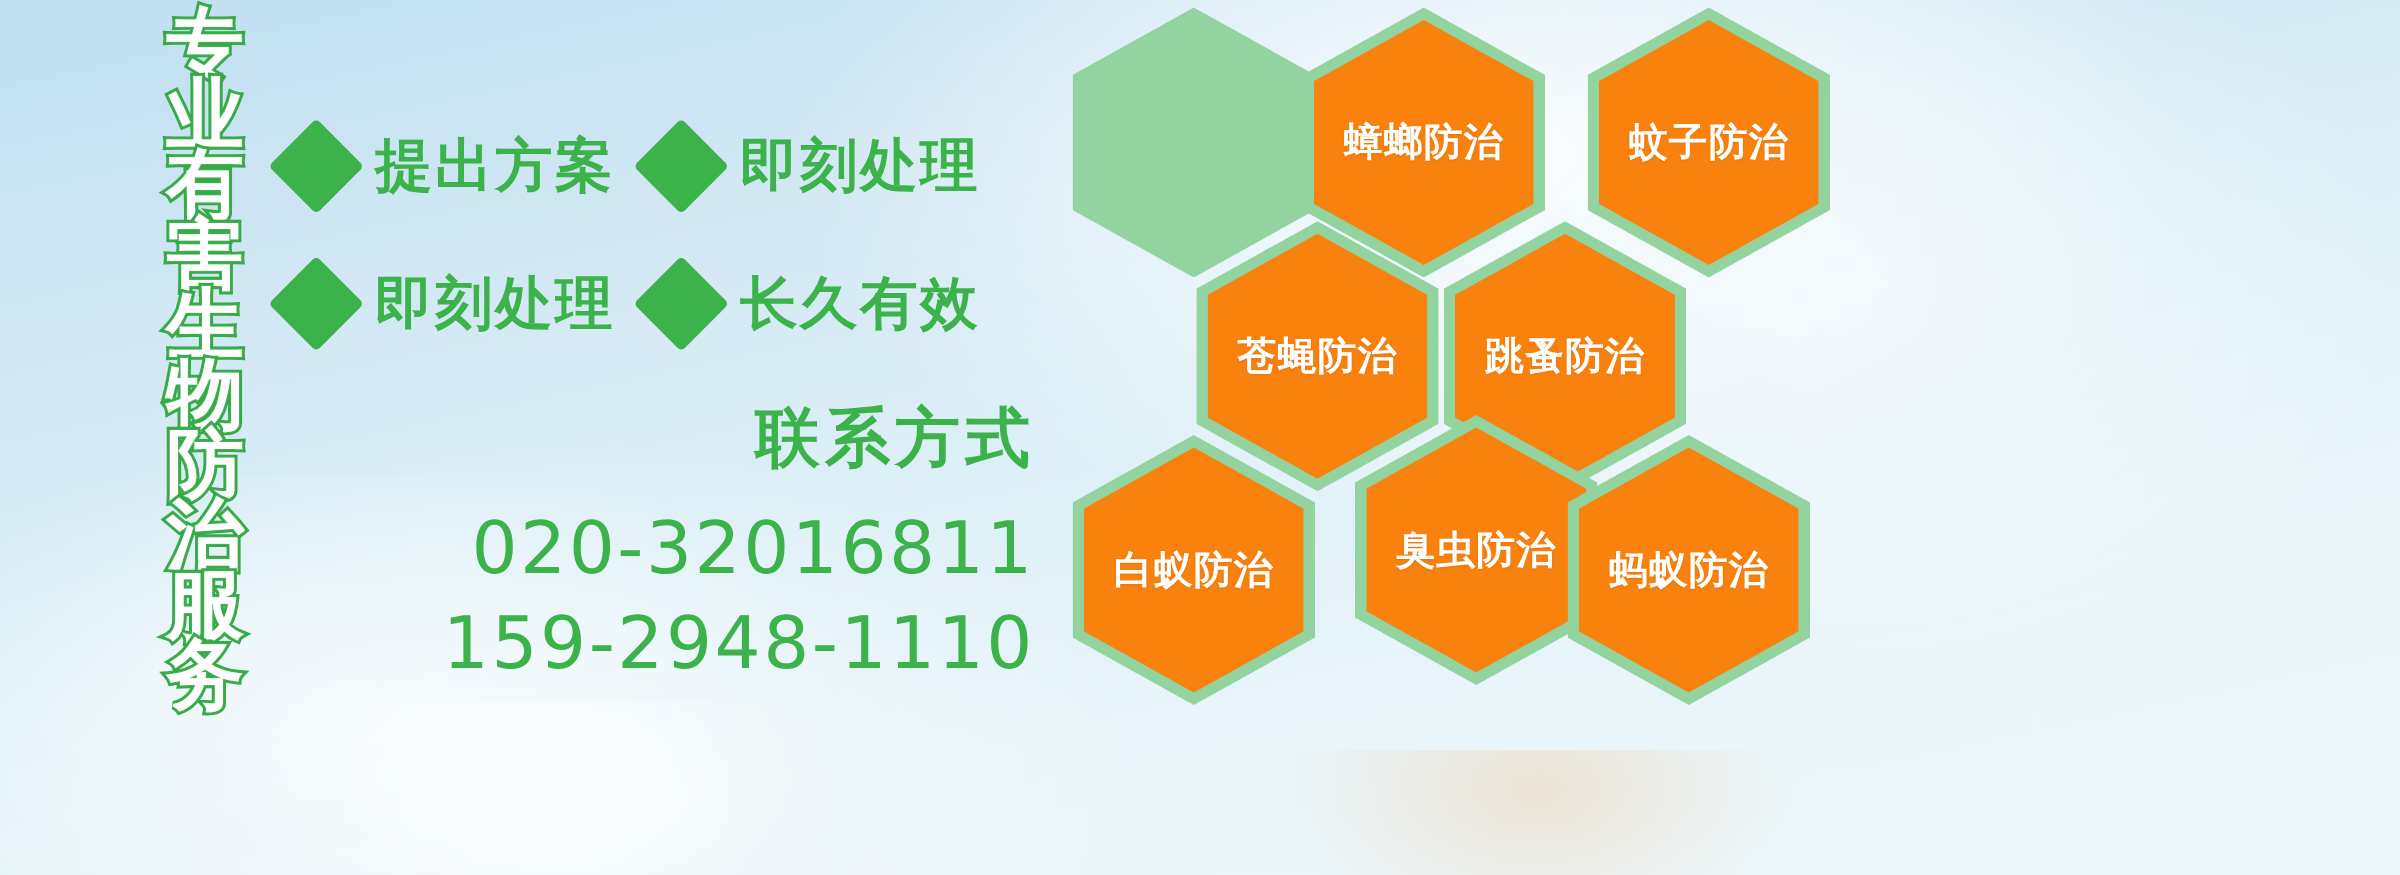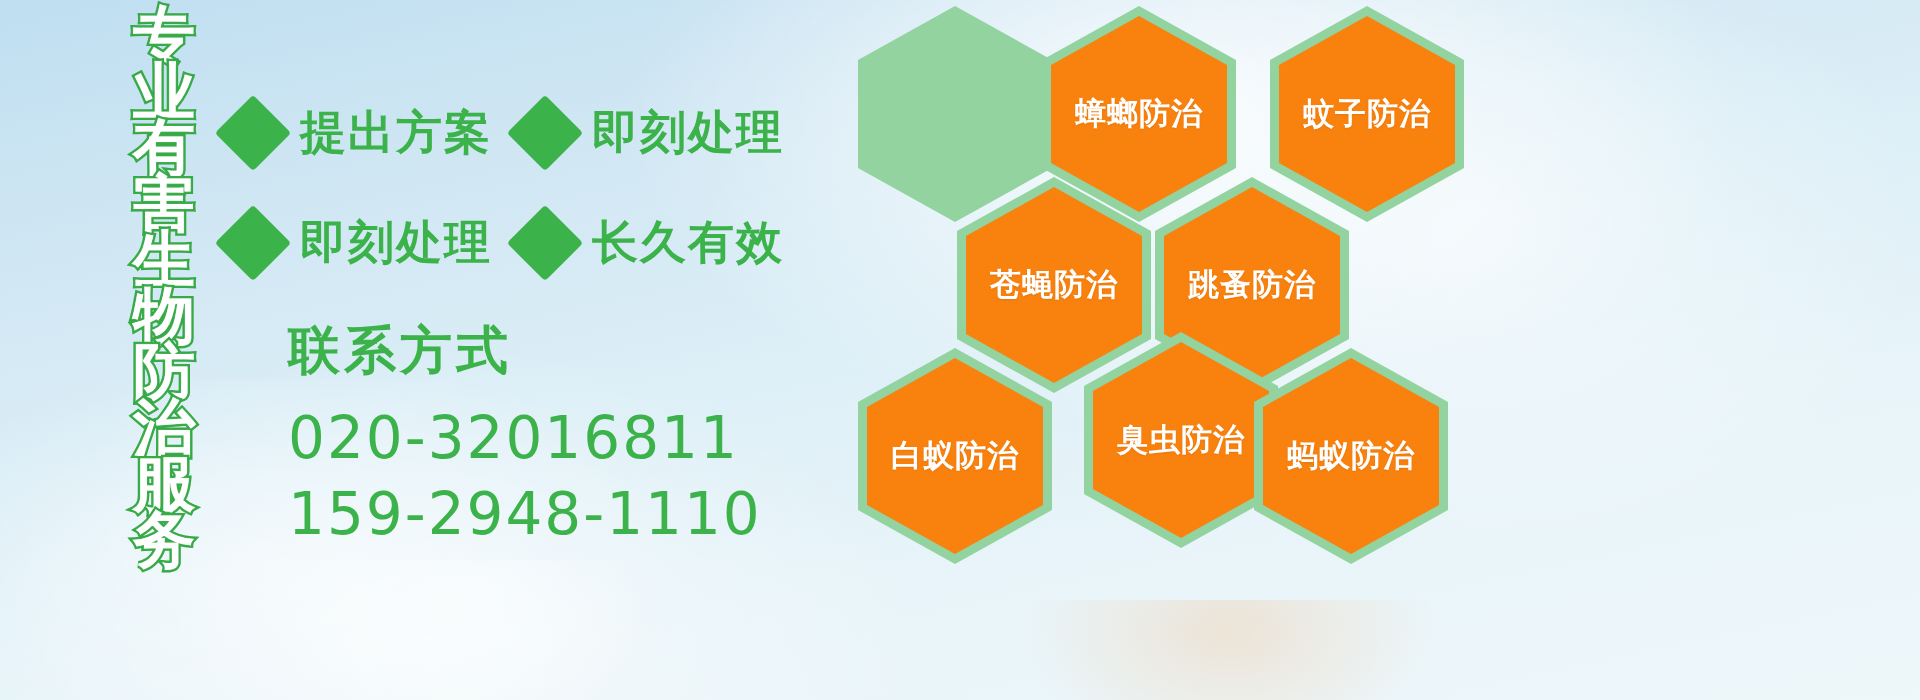--- a/index.html
+++ b/index.html
@@ -62,21 +62,21 @@
     border-radius:4px;
     margin-right:20px;
   }
   .ftext{
     font-size:46px;font-weight:bold;color:#3cb34a;
     letter-spacing:2px;white-space:nowrap;margin-right:26px;
   }
 
   
   .contact{
-    position:absolute;left:288px;top:316px;width:520px;text-align:left;
+    position:absolute;left:308px;top:316px;width:520px;text-align:right;
   }
   .contact-title{
     font-size:52px;font-weight:bold;color:#3cb34a;letter-spacing:4px;
     margin:0 0 14px 0;
   }
   .phone{
     font-size:58px;color:#3cb34a;letter-spacing:2px;line-height:76px;
     font-weight:normal;
     font-family:"DejaVu Sans","Liberation Sans",sans-serif;
   }

